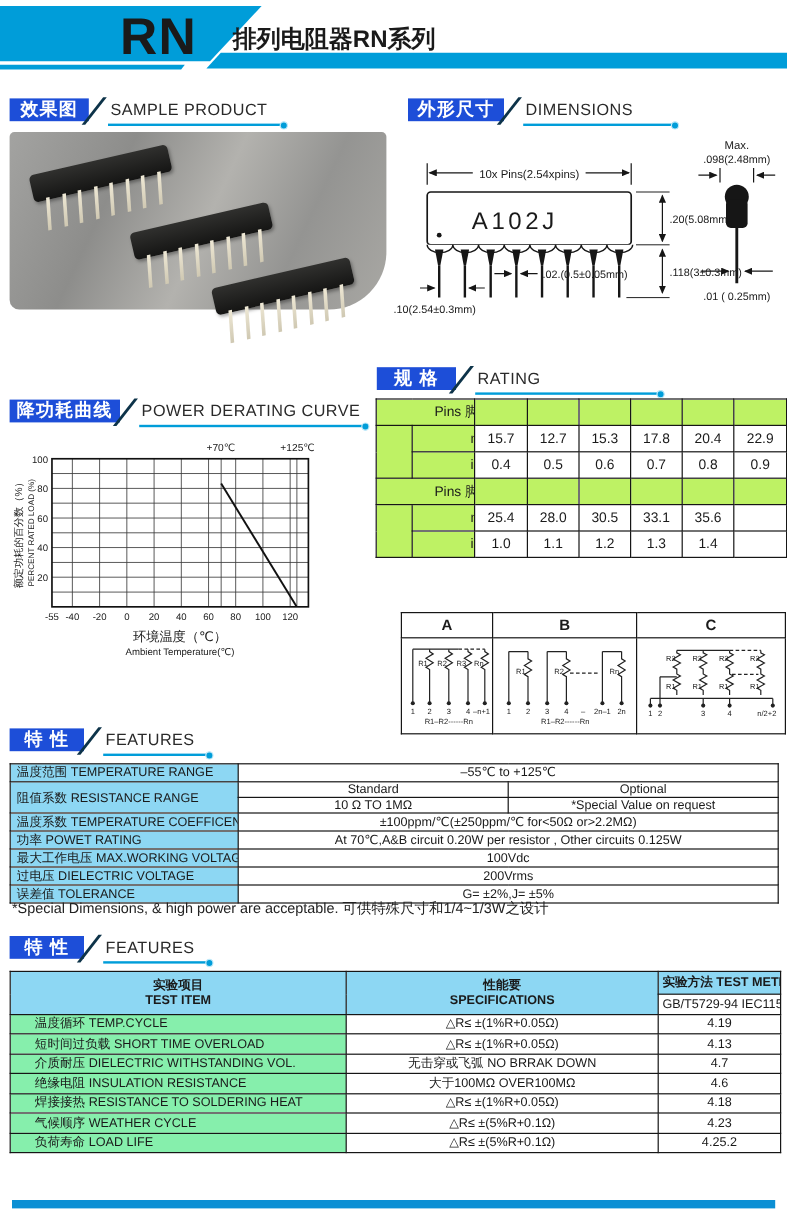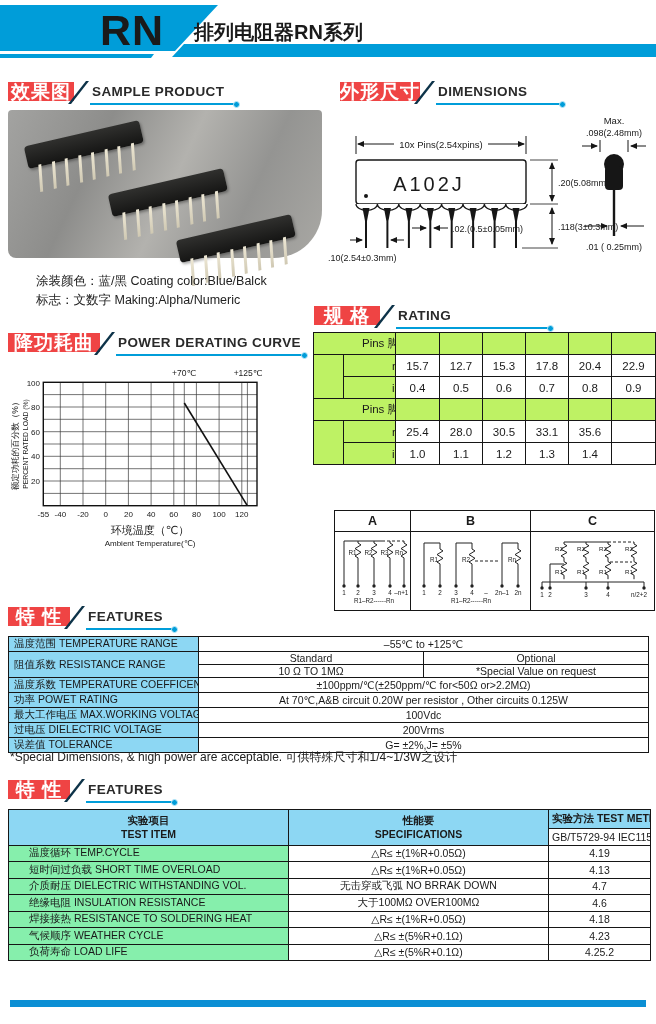--- a/index.html
+++ b/index.html
@@ -3,25 +3,25 @@
 <meta charset="utf-8">
 <style>
   html,body{margin:0;padding:0;background:#fff;}
   #page{position:relative;width:656px;height:1024px;background:#fff;overflow:hidden;
         font-family:"Liberation Sans","DejaVu Sans",sans-serif;color:#1a1a1a;}
   .abs{position:absolute;}
 
   
   .sec-hdr{position:absolute;height:24px;}
   .sec-hdr .badge{position:absolute;left:0;top:0;height:19px;line-height:19px;width:var(--bw,66px);
-    background:#ef4444;color:#fff;font-weight:bold;font-size:19px;text-align:center;letter-spacing:1px;}
+    background:#1d4ed8;color:#fff;font-weight:bold;font-size:15px;text-align:center;letter-spacing:1px;}
   .sec-hdr .diag{position:absolute;left:calc(var(--bw,66px) + 3px);top:-1px;width:3px;height:23px;
     background:#0d3349;transform:skewX(-38deg);}
   .sec-hdr .en{position:absolute;left:calc(var(--bw,66px) + 18px);top:2px;font-size:13.5px;
-    font-weight:bold;color:#2a2a2a;letter-spacing:0.4px;white-space:nowrap;}
+    font-weight:normal;color:#2a2a2a;letter-spacing:0.4px;white-space:nowrap;}
   .sec-hdr .rule{position:absolute;left:var(--rl,80px);right:4px;top:21px;height:2px;background:#009dd9;}
   .sec-hdr .rule i{position:absolute;right:-4px;top:-2px;width:5px;height:5px;border-radius:50%;
     background:#009dd9;border:1px solid #bfe9f9;}
 
   
   .photo{position:absolute;left:8px;top:110px;width:314px;height:148px;border-radius:4px 4px 48px 8px;
     background:linear-gradient(115deg,#a3a3a1 0%,#8d8d8b 28%,#b3b2ae 52%,#949492 74%,#a9a8a4 100%);}
   .sip{position:absolute;width:124px;height:52px;transform:rotate(-13deg);}
   .sip .body{position:absolute;left:0;top:0;width:118px;height:23px;background:linear-gradient(180deg,#30302e,#151514);
     border-radius:4px;box-shadow:1px 2px 3px rgba(0,0,0,.35);}
@@ -152,24 +152,20 @@
           <div class="pin"></div>
           <div class="pin"></div>
         <div class="pin"></div>
           <div class="pin"></div>
           <div class="pin"></div>
           <div class="pin"></div>
       </div>
     </div>
   </div>
 
-  <div class="notes">
-    <div>涂装颜色：蓝/黑 Coating color:Blue/Balck</div>
-    <div>标志：文数字 Making:Alpha/Numeric</div>
-  </div>
 
   <svg class="abs" style="left:326px;top:108px" width="330" height="196">
     <defs>
       <marker id="arw" markerWidth="7" markerHeight="6" refX="6" refY="3" orient="auto-start-reverse">
         <path d="M0,0 L7,3 L0,6 z" fill="#161616"></path>
       </marker>
     </defs>
     <g stroke="#161616" stroke-width="1" fill="none">
       <line x1="30" y1="28" x2="30" y2="46"></line>
         <line x1="200" y1="28" x2="200" y2="46"></line>

